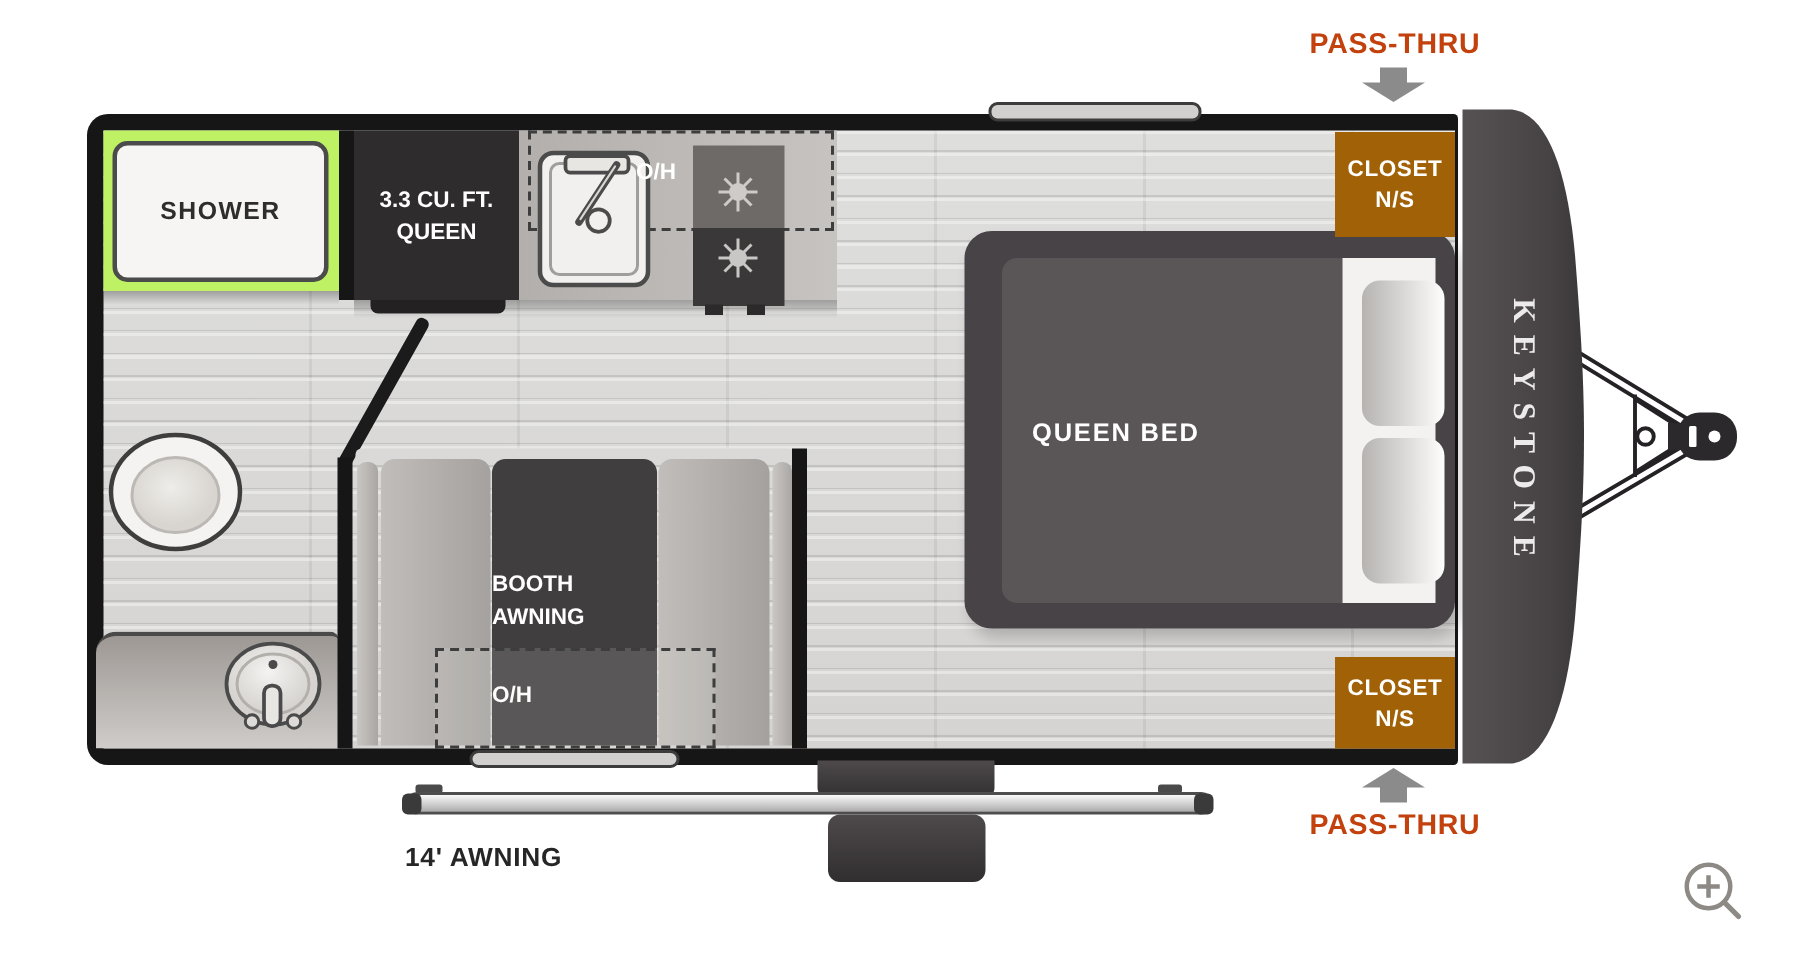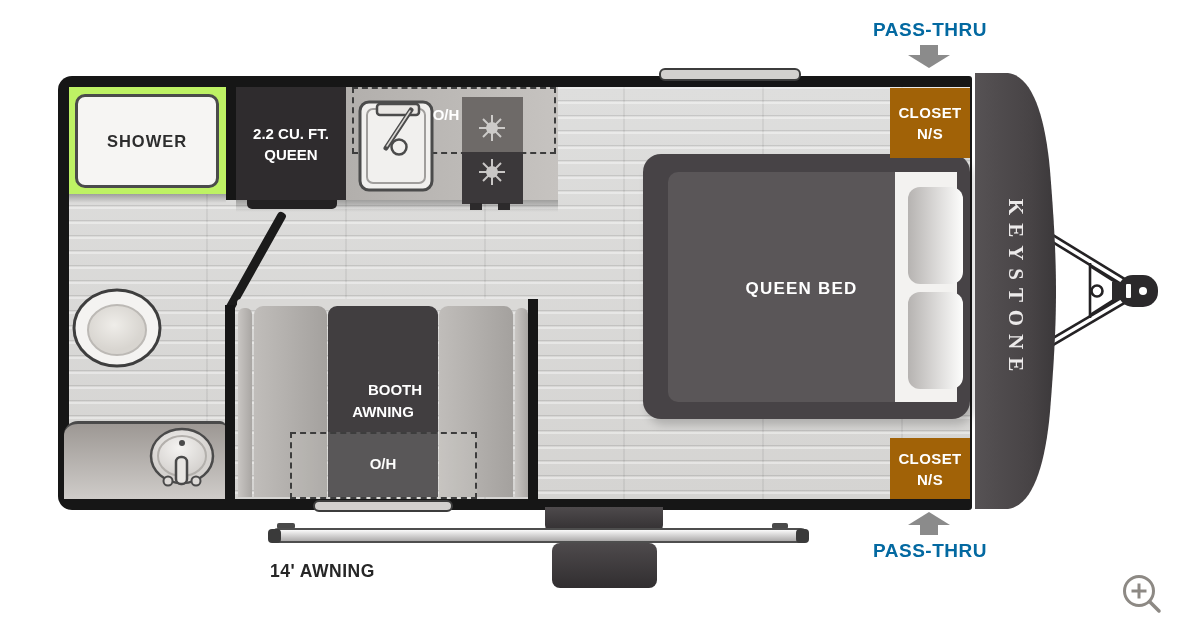--- a/index.html
+++ b/index.html
@@ -1,21 +1,21 @@
 <!DOCTYPE html>
 <html><head>
 <meta charset="utf-8">
 <style>
   html,body{margin:0;padding:0;background:#ffffff;}
   #stage{position:relative;width:1200px;height:644px;background:#ffffff;overflow:hidden;
          font-family:"Liberation Sans",sans-serif;}
   .abs{position:absolute;}
-  .lbl{font-weight:bold;color:#ffffff;text-align:center;}
-  
-  .passthru{width:160px;text-align:center;font-size:19px;font-weight:bold;color:#0369a1;letter-spacing:.5px;}
+  .lbl{font-weight:bold;color:#ffffff;}
+  
+  .passthru{width:160px;text-align:center;font-size:19px;font-weight:bold;color:#c2410c;letter-spacing:.5px;}
   
   .arrow-shaft{position:absolute;background:#8b8b8b;}
   .tri-down{position:absolute;width:0;height:0;border-left:21px solid transparent;border-right:21px solid transparent;border-top:13px solid #8b8b8b;}
   .tri-up{position:absolute;width:0;height:0;border-left:21px solid transparent;border-right:21px solid transparent;border-bottom:13px solid #8b8b8b;}
   
   .trailer-body{left:58px;top:76px;width:914px;height:434px;background:#161616;border-radius:14px 3px 3px 14px;}
   .floor{left:69px;top:87px;width:901px;height:412px;
     background:
       repeating-linear-gradient(180deg, rgba(255,255,255,.38) 0 2px, rgba(255,255,255,0) 2px 13px, rgba(0,0,0,.10) 13px 14px, rgba(0,0,0,0) 14px 15px),
       repeating-linear-gradient(90deg, rgba(0,0,0,0) 0 137px, rgba(0,0,0,.06) 137px 139px),
@@ -78,21 +78,21 @@
   <div class="abs shadowband" style="left:236px;top:200px;width:322px;height:12px;"></div>
 
   <div class="abs shower-room">
     <div class="abs shower-pan" style="left:6px;top:7px;">
       <span class="shower-txt">SHOWER</span>
     </div>
   </div>
   <div class="abs wallstub" style="left:226px;top:87px;width:10px;height:113px;"></div>
 
   <div class="abs refer">
-    <span class="lbl">2.2 CU. FT.</span>
+    <span class="lbl">3.3 CU. FT.</span>
     <span class="lbl">QUEEN</span>
   </div>
   <div class="abs refer-lip"></div>
 
   <div class="abs counter"></div>
   <div class="abs dash-box oh-kitchen"></div>
 
   <svg class="abs" style="left:358px;top:100px;" width="76" height="92">
     <rect x="2" y="2" width="72" height="88" rx="9" fill="#f1f0ee" stroke="#4b4b4b" stroke-width="3"></rect>
     <rect x="9" y="9" width="58" height="74" rx="6" fill="none" stroke="#a09e9c" stroke-width="2"></rect>
@@ -153,21 +153,21 @@
     </g>
   </svg>
 
   <div class="abs diag-wall"></div>
   <div class="abs wallstub" style="left:225px;top:305px;width:10px;height:194px;"></div>
 
   <div class="abs booth-strip"></div>
   <div class="abs slab" style="left:238px;top:308px;width:14px;height:189px;"></div>
   <div class="abs bench" style="left:254px;top:306px;width:73px;height:191px;"></div>
   <div class="abs dinette-table">
-    <div class="lbl" style="position:absolute;top:74px;width:110px;padding-left:12px;">BOOTH</div>
+    <div class="lbl" style="position:absolute;top:74px;width:110px;">BOOTH</div>
     <div class="lbl" style="position:absolute;top:96px;width:110px;">AWNING</div>
     <div class="lbl" style="position:absolute;top:148px;width:110px;">O/H</div>
   </div>
   <div class="abs bench" style="left:439px;top:306px;width:74px;height:191px;"></div>
   <div class="abs slab" style="left:515px;top:308px;width:13px;height:189px;"></div>
   <div class="abs dash-box oh-dinette"></div>
   <div class="abs wallstub" style="left:528px;top:299px;width:10px;height:200px;"></div>
 
   <div class="abs bed"></div>
   <div class="abs mattress"></div>

